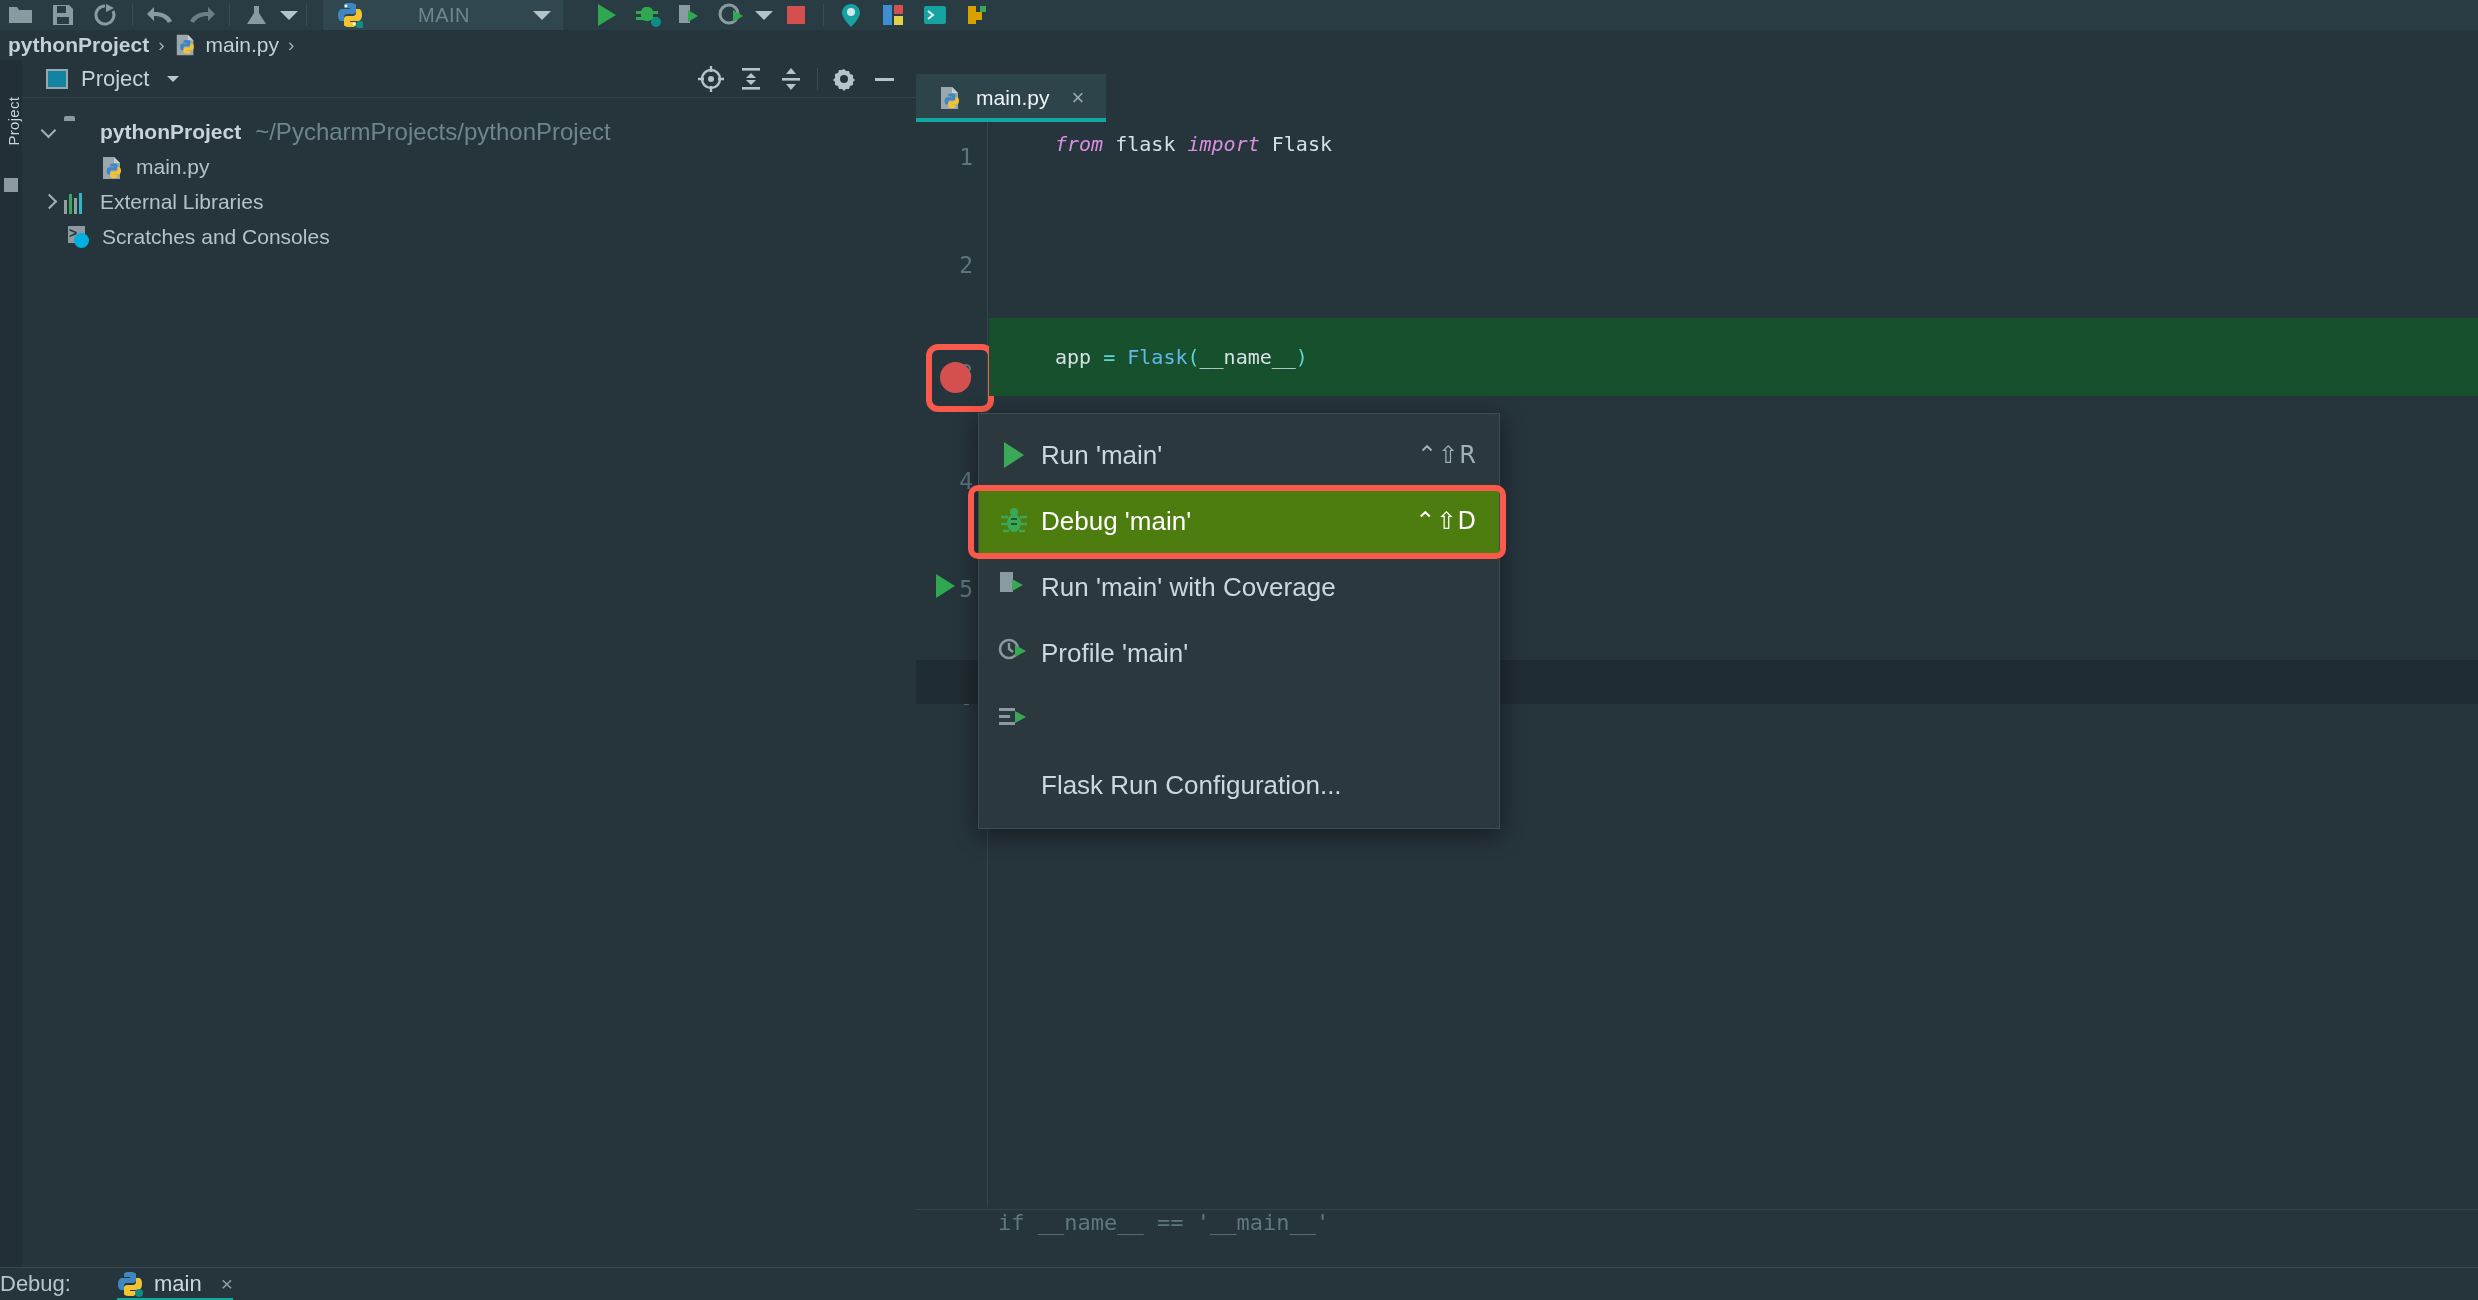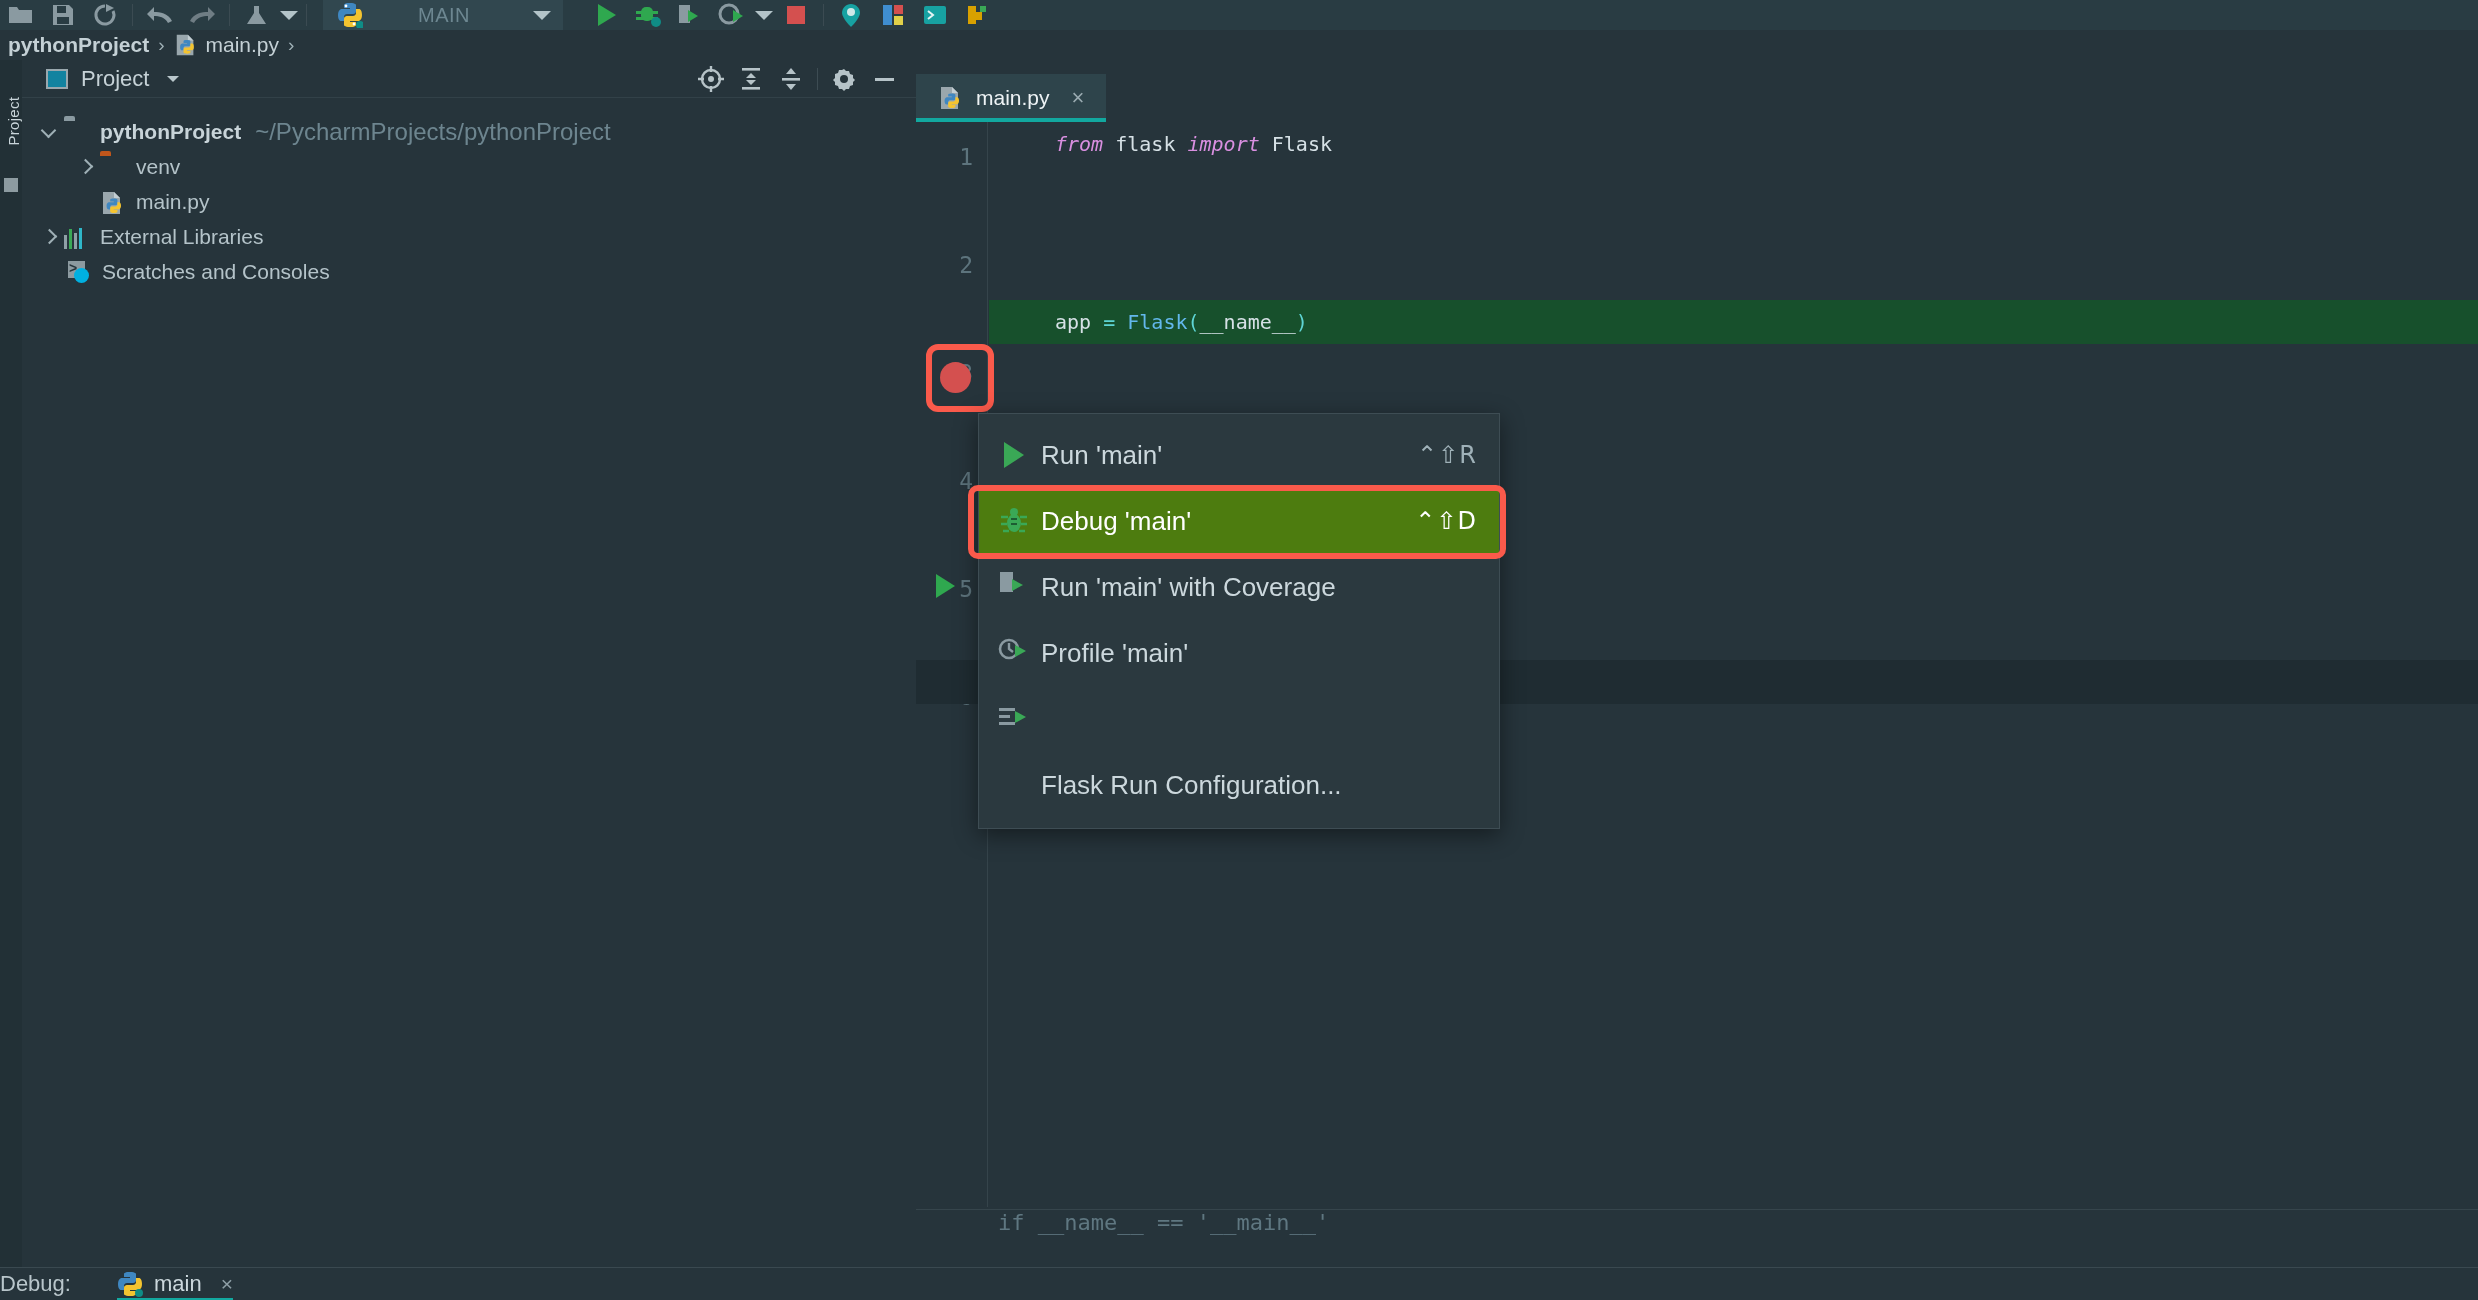--- a/index.html
+++ b/index.html
@@ -380,25 +380,20 @@
 
     <div class="tree">
 
       <div class="tree-row" style="padding-left:14px">
         <span class="arrow down"></span>
         <span class="ic"><span class="folder"></span></span>
         <span class="t-name bold">pythonProject</span>
         <span class="t-path">~/PycharmProjects/pythonProject</span>
       </div>
 
-      <div class="tree-row" style="padding-left:50px">
-        <span class="arrow"></span>
-        <span class="ic"><span class="folder orange"></span></span>
-        <span class="t-name">venv</span>
-      </div>
 
       <div class="tree-row" style="padding-left:50px">
         <span class="arrow" style="visibility:hidden"></span>
         <span class="ic">
           <svg width="26" height="26" viewBox="0 0 26 26">
             <path d="M3 2h11l6 6v16H3z" fill="#9aa7ad"></path>
               <path d="M14 2l6 6h-6z" fill="#c3ced3"></path>
             <g transform="translate(6,8) scale(0.6)">
               <path d="M12 1c-5 0-5 2-5 2v3h6v1H5s-4 0-4 6 3 6 3 6h3v-4s0-3 3-3h6s3 0 3-3V3s0-2-6-2z" fill="#3f87c1"></path>
               <path d="M14 25c5 0 5-2 5-2v-3h-6v-1h8s4 0 4-6-3-6-3-6h-3v4s0 3-3 3H10s-3 0-3 3v6s0 2 6 2z" fill="#f4c430"></path>
@@ -465,21 +460,21 @@
         <div class="run-marker" style="top:452px"></div>
       </div>
 
       <div class="bp-highlight" style="left:10px; top:222px; width:68px; height:68px"></div>
 
       <div class="code">
         <div class="cline" style="top:0">
           <span class="kw">from</span><span class="plain"> flask </span><span class="kw">import</span><span class="plain"> Flask</span>
         </div>
         <div class="cline" style="top:108px"></div>
-        <div class="cline hl-line" style="top:178px; height:44px">
+        <div class="cline hl-line" style="top:196px; height:78px">
           <span class="plain">app </span><span class="op">=</span><span class="plain"> </span><span class="cls">Flask</span><span class="op">(</span><span class="plain">__name__</span><span class="op">)</span>
         </div>
         <div class="cline" style="top:324px"></div>
         <div class="cline" style="top:430px">
           <span class="kw">if</span><span class="plain"> __name__ </span><span class="op">==</span><span class="plain"> </span><span class="str">'__main__'</span><span class="plain">:</span>
         </div>
         <div class="cline" style="top:538px; background:#1f2c32; left:-73px; padding-left:139px"></div>
       </div>
 
       <div class="editor-status">

